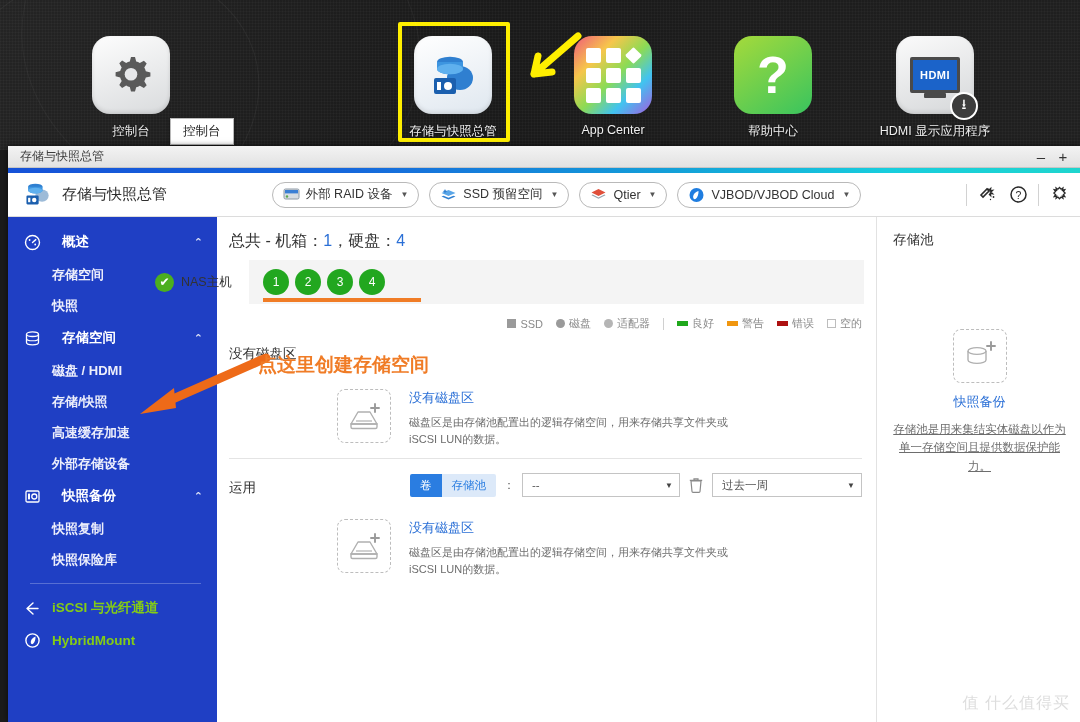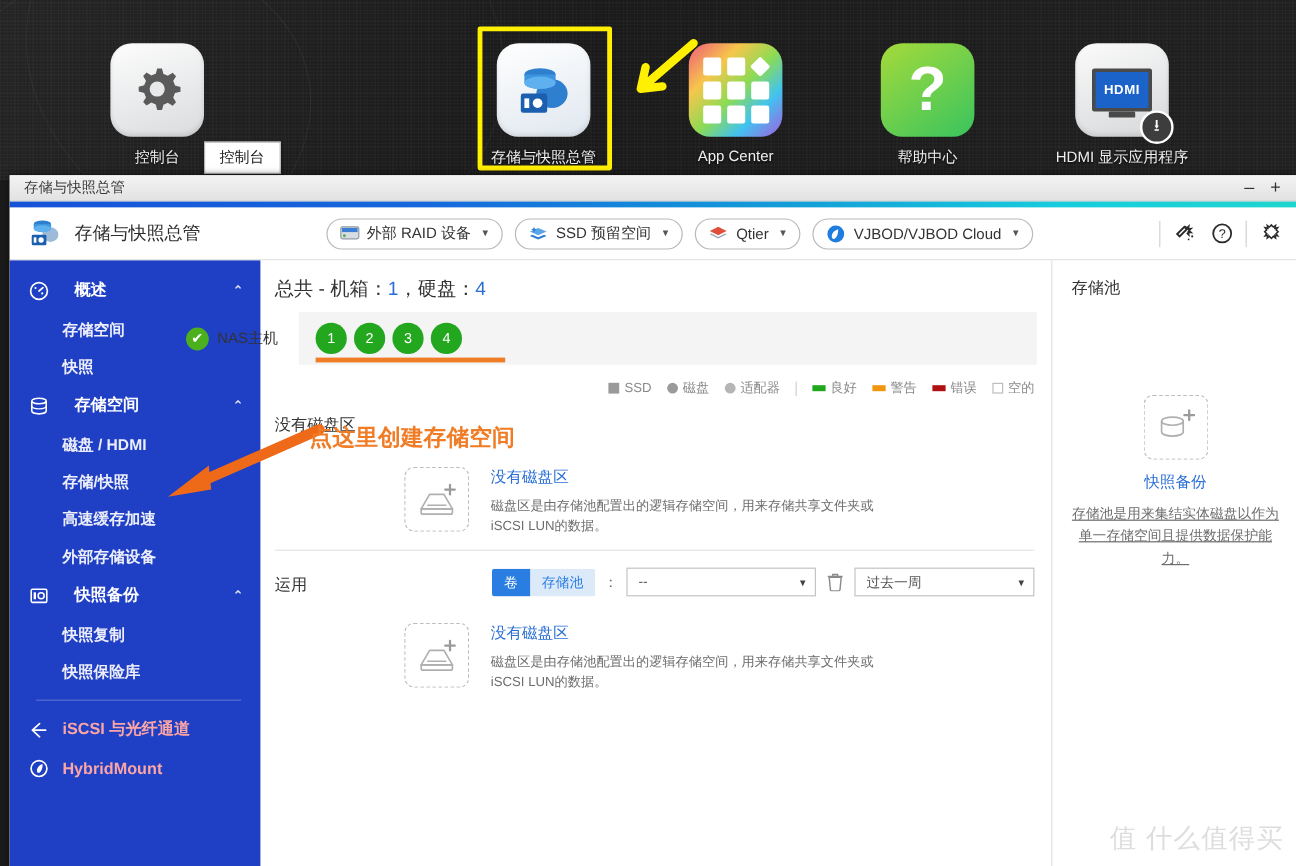--- a/index.html
+++ b/index.html
@@ -178,21 +178,21 @@
   .nav-group .ni { width: 22px; display: flex; align-items: center; justify-content: flex-start; }
   .nav-group .gl { flex: 1; margin-left: 16px; }
   .nav-group .chev { font-size: 11px; opacity: .85; }
   .nav-sub {
     height: 31px; display: flex; align-items: center;
     padding-left: 44px; font-size: 13px; color: #eceefb; cursor: pointer;
   }
   .nav-sub.bold { font-weight: bold; }
   .nav-flat {
     display: flex; align-items: center; height: 32px; padding: 0 14px 0 16px;
-    font-size: 13.5px; font-weight: bold; cursor: pointer; color: #fca5a5;
+    font-size: 13.5px; font-weight: bold; cursor: pointer; color: #84cc16;
   }
   .nav-flat .ni { width: 22px; display: flex; align-items: center; }
   .nav-flat .gl { margin-left: 6px; }
   .nav-div { height: 1px; background: rgba(255,255,255,.25); margin: 8px 16px 8px 22px; }
 
   
   #main { flex: 1; display: flex; min-width: 0; background: #fff; }
   #center { flex: 1; min-width: 0; display: flex; flex-direction: column; border-right: 1px solid #e2e2e2; }
   #rightpanel { width: 203px; flex: 0 0 203px; padding: 14px 14px 0 16px; }
 
@@ -270,21 +270,21 @@
   
   #annot-text {
     position: absolute; left: 258px; top: 352px;
     color: #f07c26; font-size: 19px; font-weight: bold; white-space: nowrap;
     pointer-events: none;
   }
   #annot-arrow { position: absolute; left: 132px; top: 352px; pointer-events: none; }
 
   #watermark {
     position: absolute; right: 10px; bottom: 8px;
-    color: rgba(150,150,150,.32); font-size: 22px; letter-spacing: 1px;
+    color: rgba(150,150,150,.32); font-size: 16px; letter-spacing: 1px;
     pointer-events: none;
   }
 </style>
 </head>
 <body>
 
 <div id="desktop">
 
   <div class="dicon" style="left:56px; top:36px;">
     <div class="glyph ic-gear">

